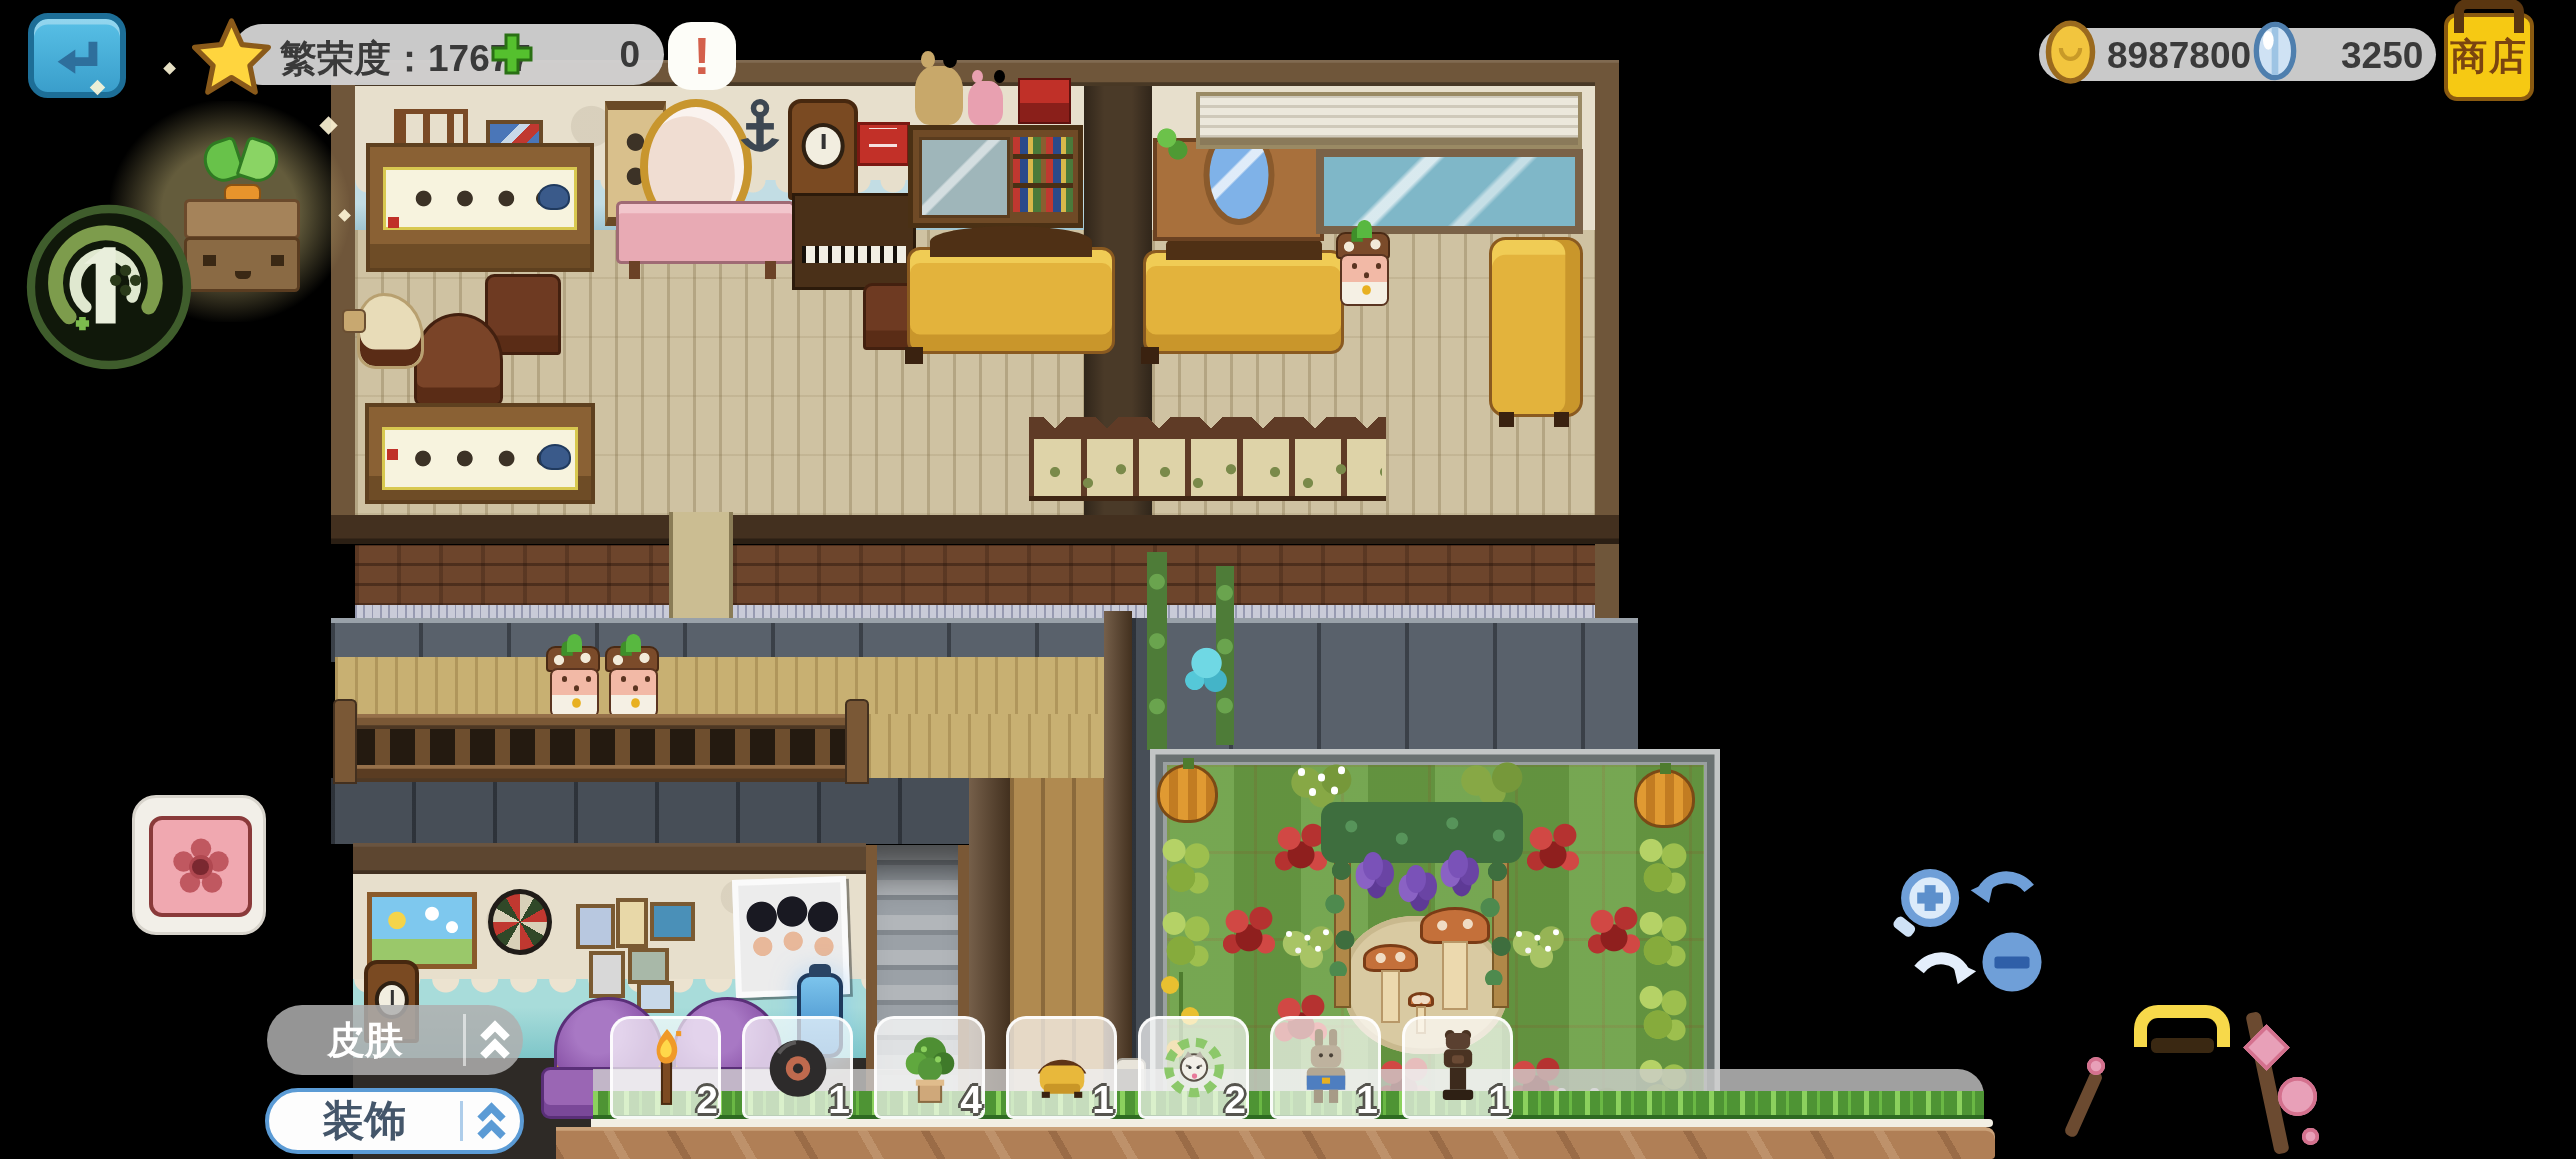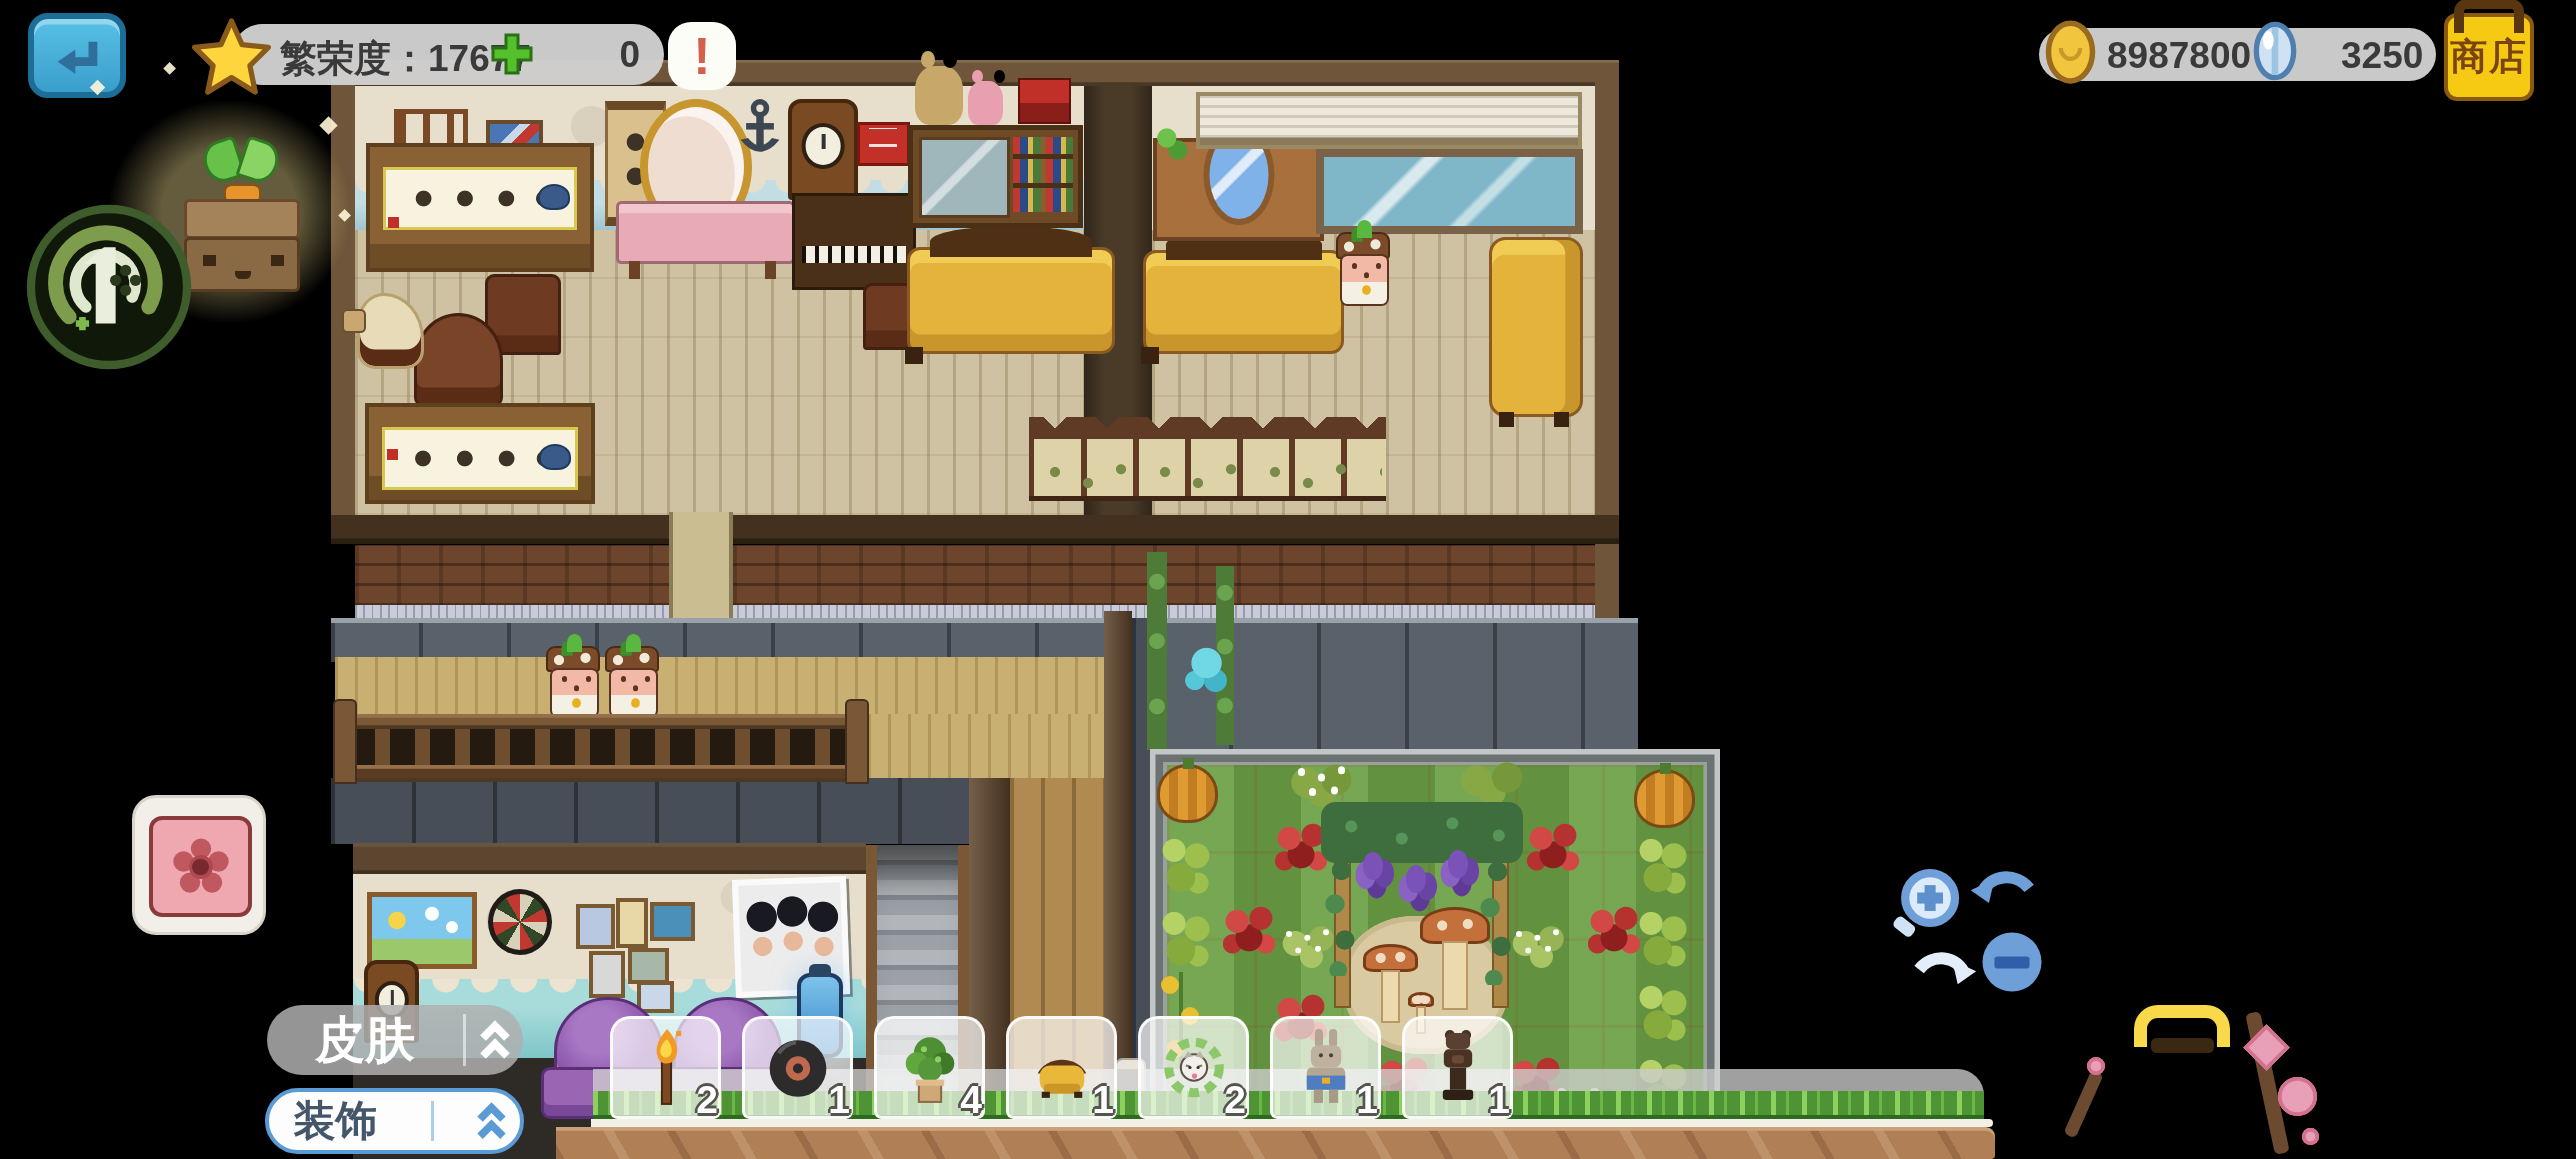--- a/index.html
+++ b/index.html
@@ -157,23 +157,23 @@
   .excl{background:#fdfdf8;border-radius:34%;z-index:61;display:flex;align-items:center;justify-content:center;
     color:#d4604c;font-weight:800;font-size:52px;}
   .shopbtn{background:#f6c913;border:4.6px solid #8a5a10;border-radius:13px;box-sizing:border-box;z-index:60;
     display:flex;align-items:center;justify-content:center;color:#7a4410;font-weight:800;font-size:37px;letter-spacing:1.8px;}
   .shopbtn:before{content:"";position:absolute;top:-18.4px;left:50%;transform:translateX(-50%);width:50px;height:24px;
     border:10px solid #5a3610;border-bottom:none;border-radius:13px 13px 0 0;}
   .nb-sign{background:#8a6a4c;border:3.7px solid #6b4f32;border-radius:9.2px;box-sizing:border-box;
     box-shadow:0 0 26px 9.2px rgba(245,220,130,.55), inset 0 0 0 2.8px #a58a66;
     display:flex;align-items:center;justify-content:center;color:#fff;font-size:39px;font-weight:700;letter-spacing:7.4px;
     text-shadow:1.8px 1.8px 0 rgba(60,40,20,.6);}
-  .skin-btn{background:rgba(175,175,175,.85);border-radius:37px;z-index:60;display:flex;align-items:center;color:#fff;font-weight:700;font-size:50px;}
+  .skin-btn{background:rgba(175,175,175,.85);border-radius:37px;z-index:60;display:flex;align-items:center;color:#fff;font-weight:700;font-size:38px;}
   .deco-btn{background:#fdfdfd;border:4.6px solid #5b9bd5;border-radius:35px;box-sizing:border-box;z-index:60;
-    display:flex;align-items:center;color:#44566a;font-weight:700;font-size:42px;gap:29px;}
+    display:flex;align-items:center;color:#44566a;font-weight:700;font-size:42px;}
   .vdiv{width:2.8px;align-self:stretch;margin:9.2px 0;}
   .pinkbtn{background:#f2efe8;border:3.7px solid #d8d4cc;border-radius:24px;box-sizing:border-box;z-index:60;}
   .pinkbtn .inner{position:absolute;left:14px;top:18.4px;width:103px;height:101px;background:#f0a8b0;border:4.6px solid #8a3a3a;border-radius:13px;box-sizing:border-box;}
   .flower5{position:absolute;left:50%;top:50%;width:24px;height:24px;background:#b04850;border-radius:50%;transform:translate(-50%,-50%);
     box-shadow:0 -18.4px 0 -1.8px #c05860,17.5px -5.5px 0 -1.8px #c05860,11px 15.6px 0 -1.8px #c05860,-11px 15.6px 0 -1.8px #c05860,-17.5px -5.5px 0 -1.8px #c05860;}
   .flower5:before{content:"";position:absolute;left:3.7px;top:3.7px;width:16.6px;height:16.6px;background:#7a2830;border-radius:50%;}
   .zbtn{z-index:60;}
   .shopbox{z-index:60;}
   .shopbox .body{position:absolute;left:35px;top:29px;width:163px;height:109px;background:#f7d94a;border:3.7px solid #9a7210;border-radius:9.2px;box-sizing:border-box;
     box-shadow:inset 0 -14.7px 0 #e8bc2c;display:flex;align-items:center;justify-content:center;

